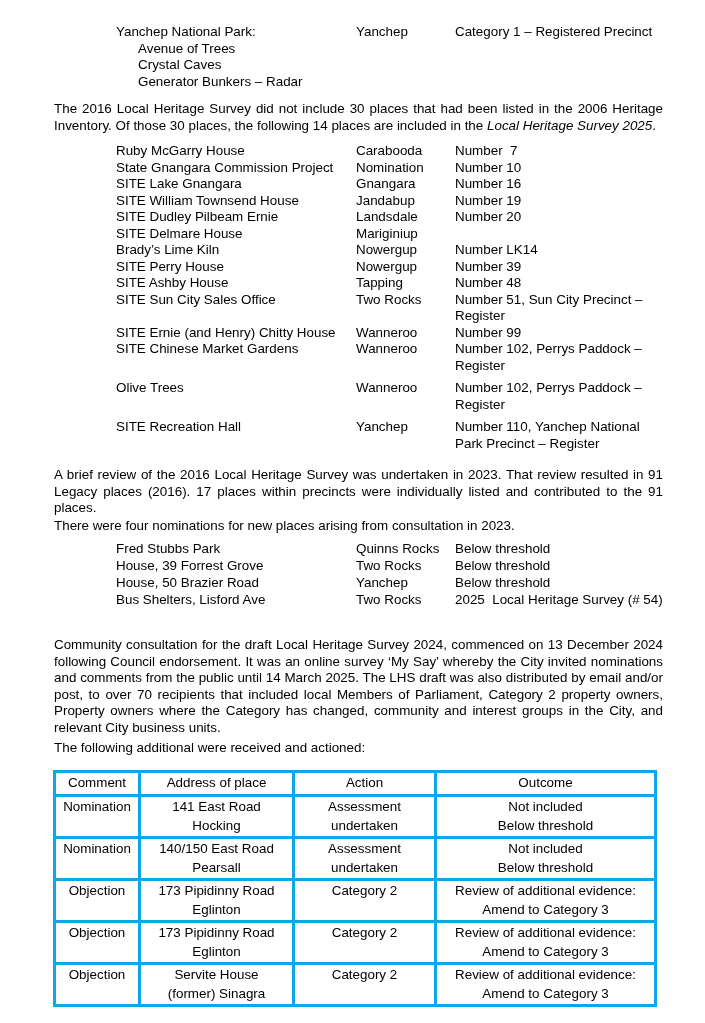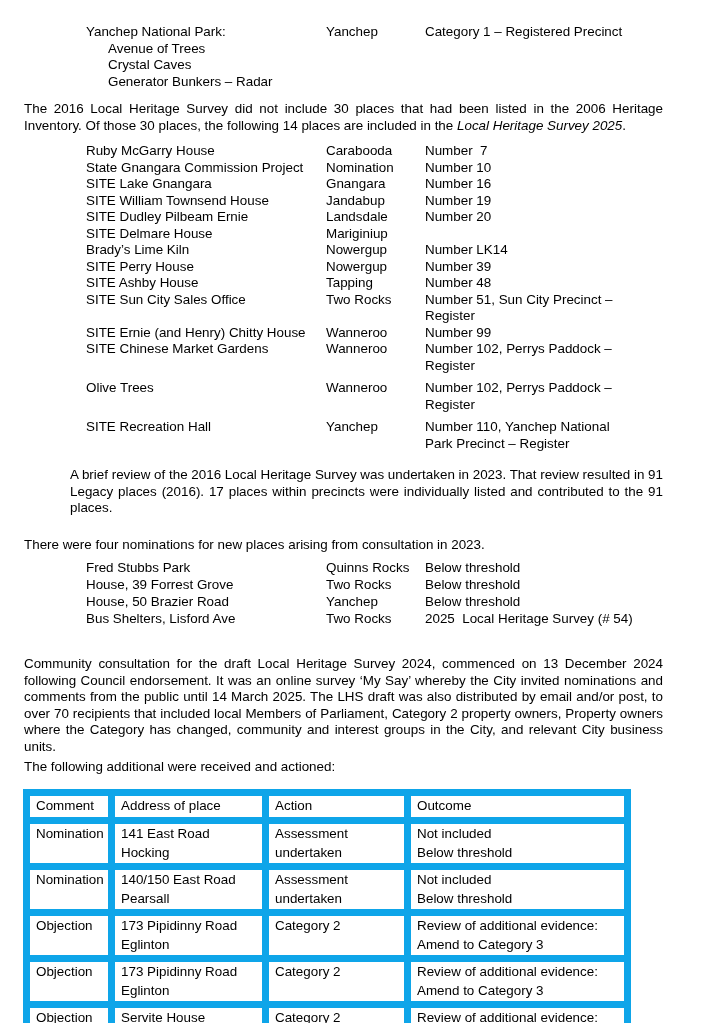--- a/index.html
+++ b/index.html
@@ -10,55 +10,55 @@
   .page {
     position: relative;
     width: 705px;
     height: 1023px;
     box-sizing: border-box;
     background: #ffffff;
     color: #000000;
     font-family: "Liberation Sans", "DejaVu Sans", sans-serif;
     font-size: 13.4px;
     line-height: 16.5px;
-    padding: 24px 42px 0 24px;
+    padding: 24px 42px 0 54px;
     overflow: hidden;
   }
   p { margin: 0; }
   .para { text-align: justify; }
   .row, .precinct {
     display: grid;
     grid-template-columns: 240px 99px 1fr;
   }
   .precinct { margin-left: 62px; }
   .list { margin-left: 62px; }
   .sub { margin-left: 22px; }
   .line { white-space: pre; }
   .gap-top { margin-top: 6px; }
 
   .p1 { margin-top: 11px; }
   .places { margin-top: 9px; }
-  .p-review { margin-top: 15px; margin-left: 46px; }
-  .p-nom { margin-top: 20px; }
+  .p-review { margin-top: 15px; }
+  .p-nom { margin-top: 1px; }
   .noms { margin-top: 6px; line-height: 17px; }
   .p-consult { margin-top: 29px; }
   .p-submissions { margin-top: 4px; }
 
   table.submissions {
     margin-top: 13px;
     border-collapse: collapse;
     table-layout: fixed;
     width: 601px;
     margin-left: -1px;
   }
   table.submissions th,
   table.submissions td {
-    border: 7px solid #0ea5e9;
+    border: 3px solid #0ea5e9;
     font-weight: normal;
-    text-align: left;
+    text-align: center;
     vertical-align: top;
     padding: 0 6px 1px 6px;
     line-height: 19px;
     overflow: hidden;
   }
   table.submissions th { height: 20px; }
 </style>
 </head>
 <body>
 

